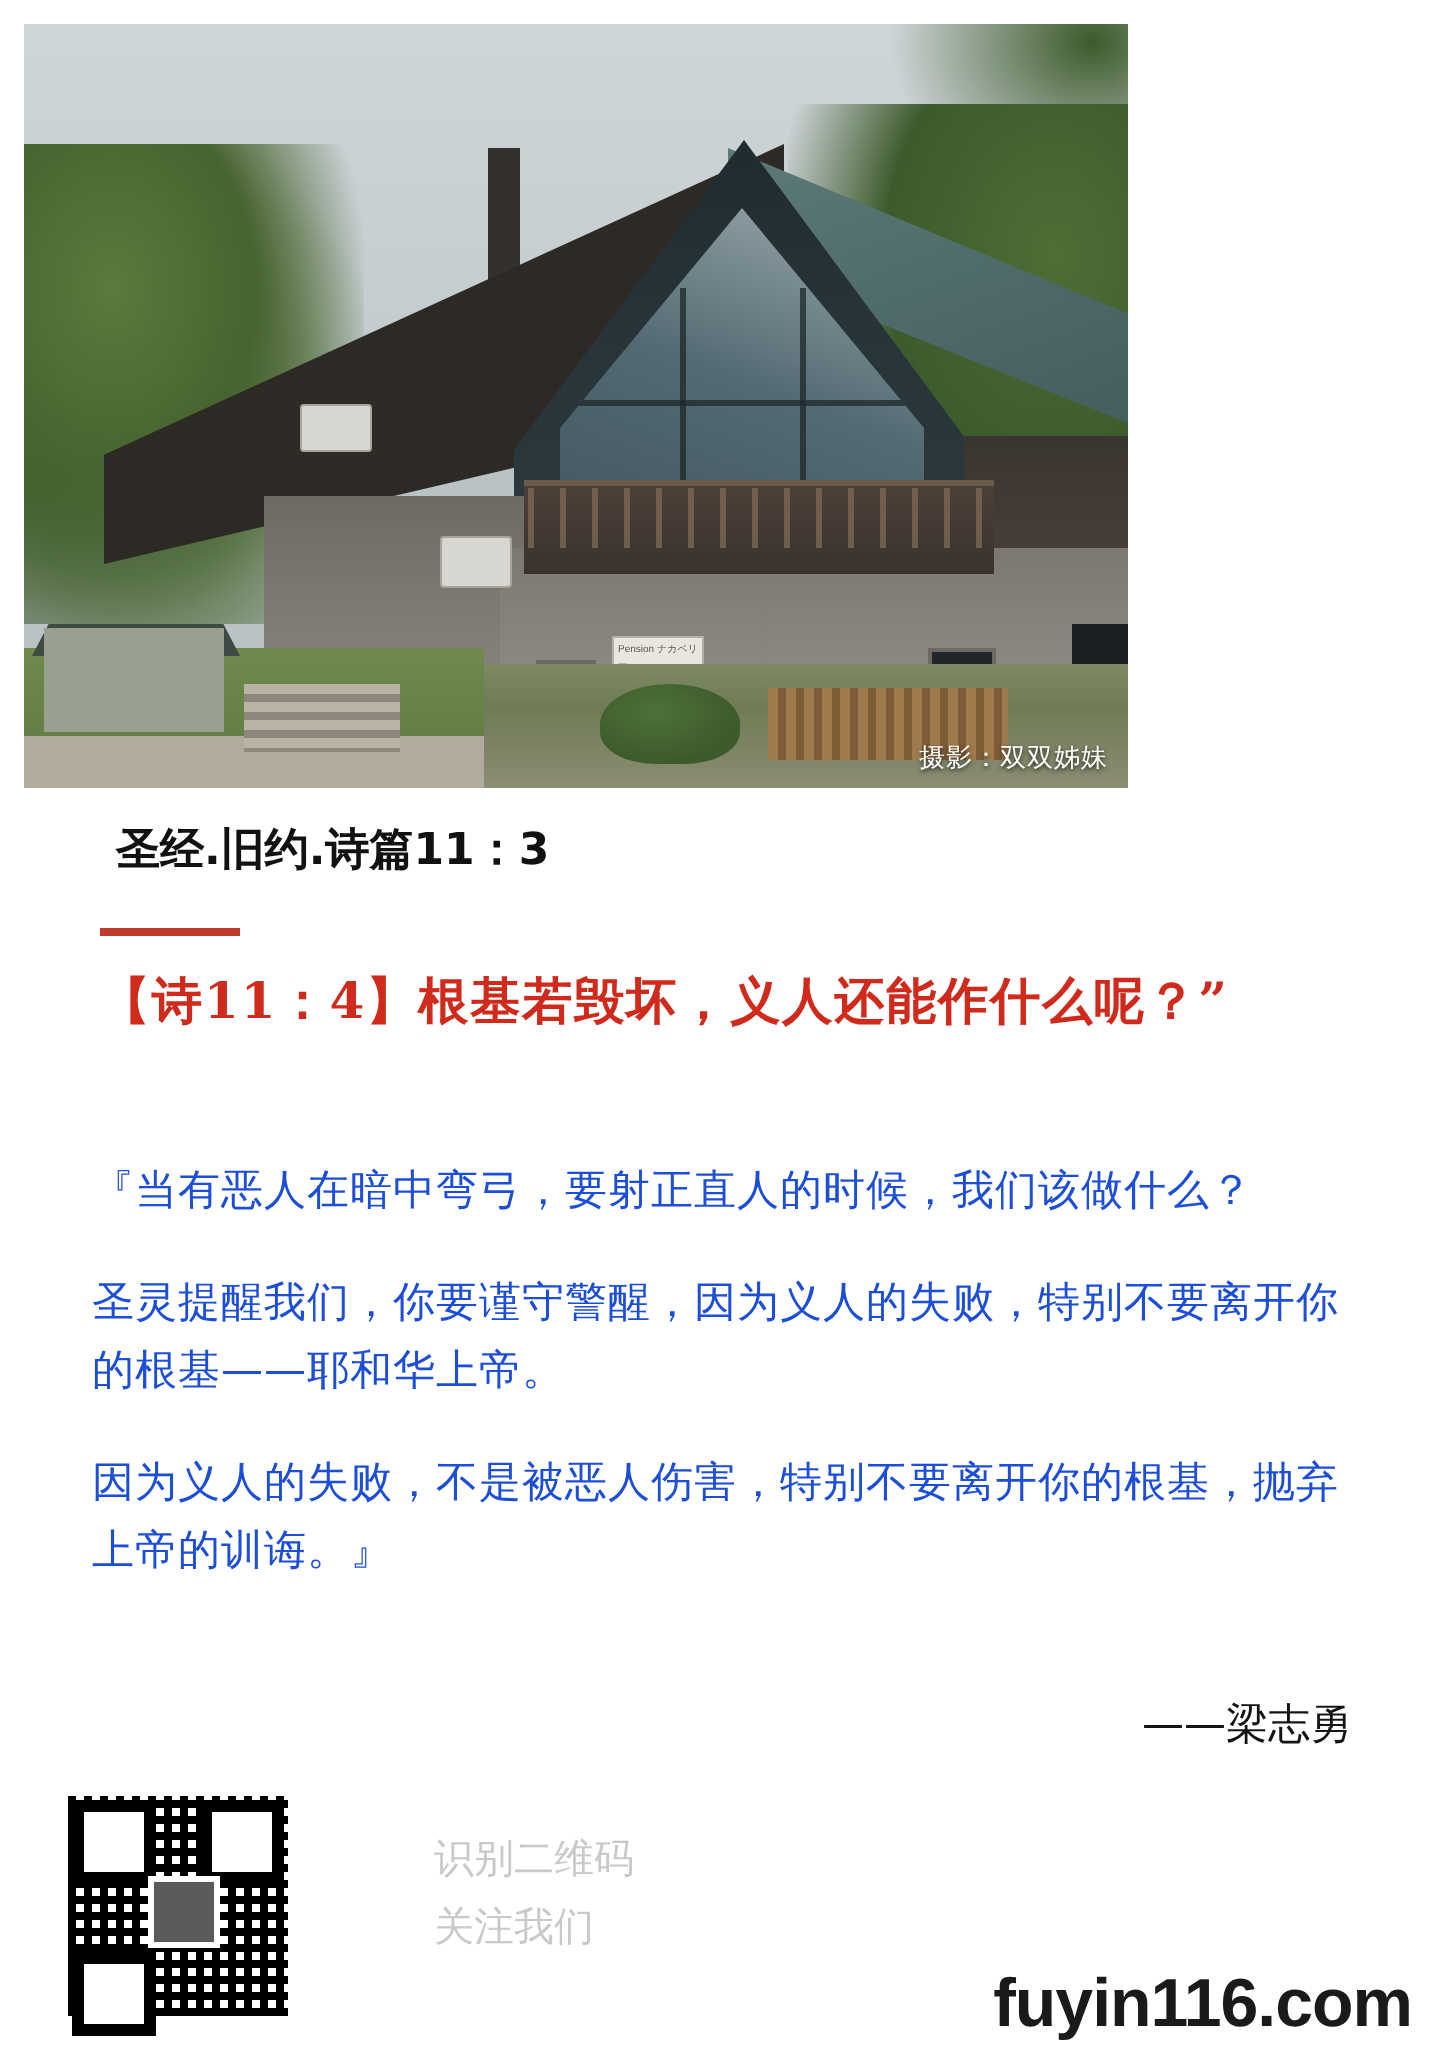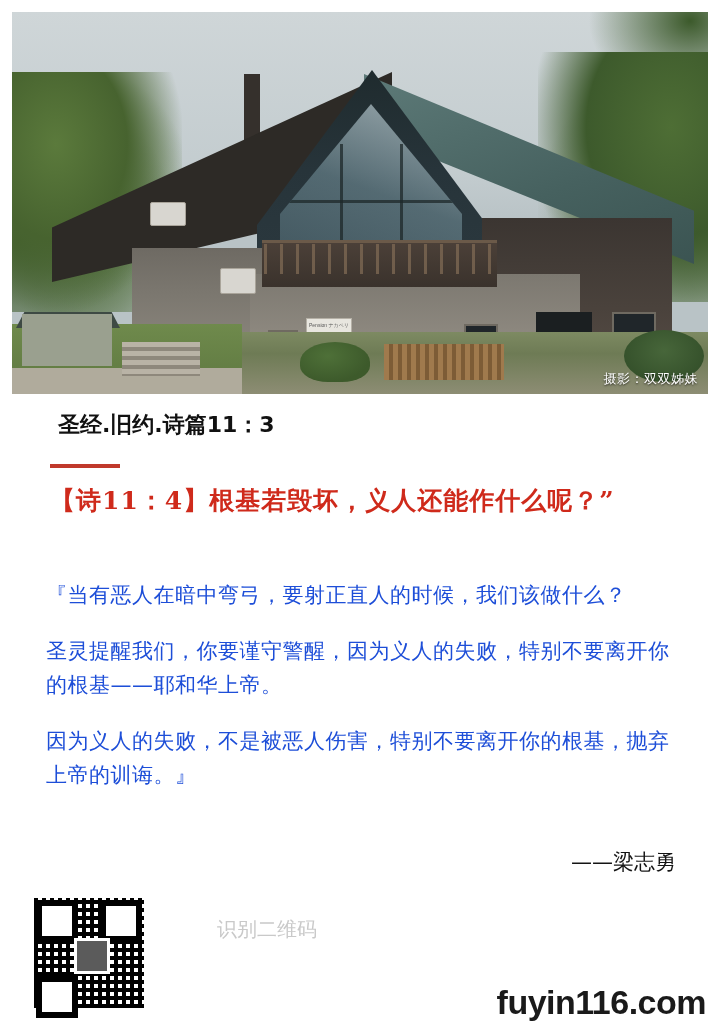--- a/index.html
+++ b/index.html
@@ -19,21 +19,21 @@
     position: absolute;
     inset: 0;
     background: #ffffff;
   }
 
   
   .photo-wrap {
     position: absolute;
     left: 12px;
     top: 12px;
-    width: 696px;
+    width: 552px;
     height: 382px;
     overflow: hidden;
     background: #404040;
   }
   .photo {
     position: absolute;
     inset: 0;
     
     background:
       linear-gradient(to bottom, #cfd6d8 0%, #c3cccf 42%, #b9c3c6 55%, #b9c3c6 100%);
@@ -416,17 +416,18 @@
   </div>
 
   <div class="signature">——梁志勇</div>
 
   <div class="qr"></div>
   <div class="qr-eye3 bl"></div>
   <div class="qr-logo"></div>
 
   <div class="qr-caption">
     <div>识别二维码</div>
+    <div>关注我们</div>
   </div>
 
   <div class="site">fuyin116.com</div>
 
 </div>
 
 </body></html>

